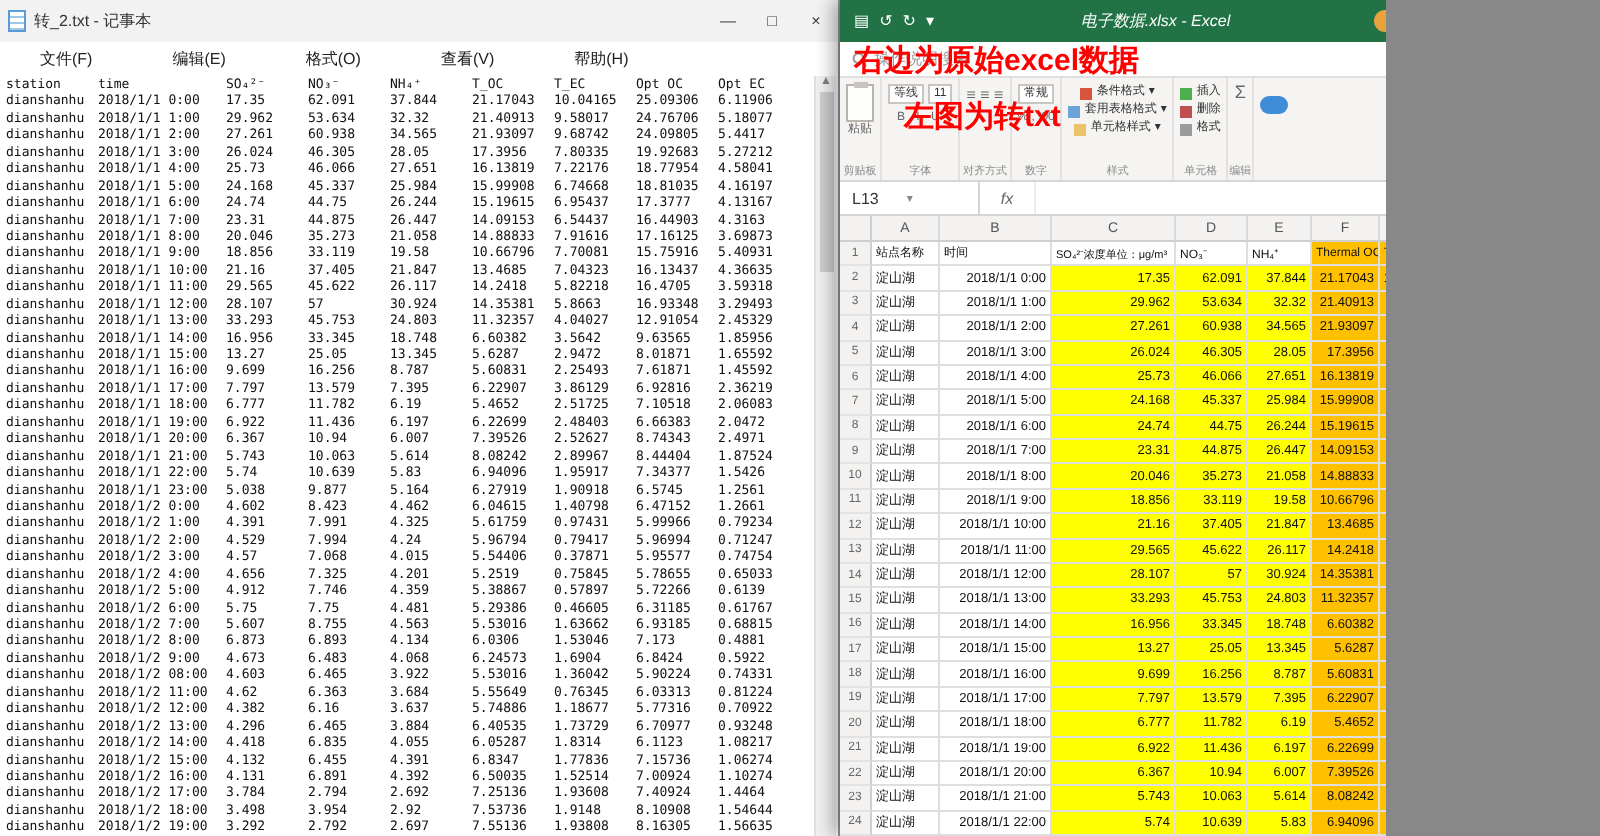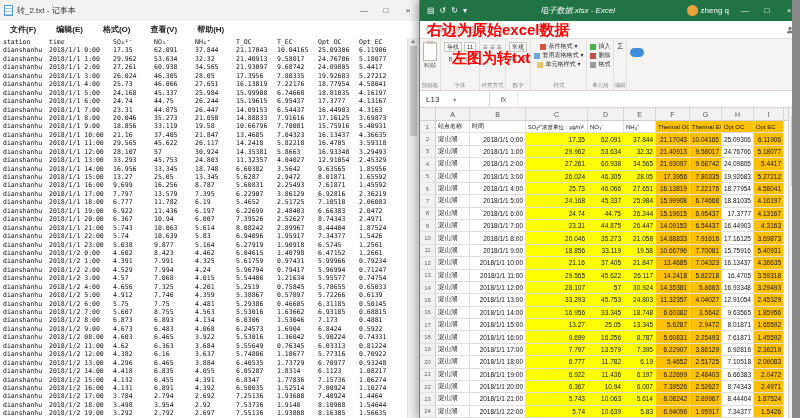--- a/index.html
+++ b/index.html
@@ -1,28 +1,28 @@
 <!DOCTYPE html>
 <html><head>
 <meta charset="utf-8">
 <style>
   * { margin:0; padding:0; box-sizing:border-box; }
   body { font-family:"Liberation Sans", sans-serif; background:#888; }
-  .screen { position:relative; width:792px; height:418px; overflow:hidden; background:#0f172a; }
+  .screen { position:relative; width:693px; height:418px; overflow:hidden; background:#0f172a; }
 
   
   .notepad { position:absolute; left:0; top:0; width:420px; height:418px; background:#fff; display:flex; flex-direction:column; border-right:1px solid #9a9a9a; }
   .np-title { height:21px; background:#f2f2f2; display:flex; align-items:center; font-size:8px; color:#333; padding-left:4px; flex:0 0 auto; }
   .np-icon { width:9px; height:11px; border:1px solid #5b9bd5; background:
       repeating-linear-gradient(#fff 0 2px, #9ec7e8 2px 3px); margin-right:4px; }
   .np-title-text { flex:1; white-space:nowrap; overflow:hidden; }
   .win-controls { display:flex; height:100%; }
   .win-btn { width:22px; display:flex; align-items:center; justify-content:center; font-size:8px; color:#444; }
   .np-menu { height:17px; display:flex; align-items:center; font-size:8px; color:#222; background:#fff; flex:0 0 auto; }
-  .np-menu span { padding:0 10px;font-weight:bold; }
+  .np-menu span { padding:0 20px; }
   .np-body { flex:1; position:relative; overflow:hidden; background:#fff;
       font-family:"DejaVu Sans Mono", monospace; font-size:6.5px; color:#111; padding-left:3px; }
   .trow { display:flex; height:8.44px; line-height:8.44px; white-space:nowrap; }
   .tc { display:inline-block; overflow:hidden; }
   .c0{width:46px;} .c1{width:64px;} .c2,.c3,.c4,.c5,.c6,.c7,.c8{width:41px;}
   .np-scroll { position:absolute; right:0; top:0; bottom:0; width:11px; background:#f0f0f0; border-left:1px solid #e0e0e0; font-size:6px; color:#808080; display:flex; flex-direction:column; align-items:center; }
   .np-thumb { width:7px; height:90px; background:#cdcdcd; margin-top:2px; }
 
   
   .excel { position:absolute; left:420px; top:0; width:380px; height:418px; background:#fff; display:flex; flex-direction:column; box-shadow:-4px 0 8px rgba(0,0,0,.3); }
@@ -410,21 +410,21 @@
           <span class="tc c7">5.96994</span>
           <span class="tc c8">0.71247</span>
         </div>
         <div class="trow">
           <span class="tc c0">dianshanhu</span>
           <span class="tc c1">2018/1/2 3:00</span>
           <span class="tc c2">4.57</span>
           <span class="tc c3">7.068</span>
           <span class="tc c4">4.015</span>
           <span class="tc c5">5.54406</span>
-          <span class="tc c6">1.21634</span>
+          <span class="tc c6">0.37871</span>
           <span class="tc c7">5.95577</span>
           <span class="tc c8">0.74754</span>
         </div>
         <div class="trow">
           <span class="tc c0">dianshanhu</span>
           <span class="tc c1">2018/1/2 4:00</span>
           <span class="tc c2">4.656</span>
           <span class="tc c3">7.325</span>
           <span class="tc c4">4.201</span>
           <span class="tc c5">5.2519</span>
@@ -445,21 +445,21 @@
         </div>
         <div class="trow">
           <span class="tc c0">dianshanhu</span>
           <span class="tc c1">2018/1/2 6:00</span>
           <span class="tc c2">5.75</span>
           <span class="tc c3">7.75</span>
           <span class="tc c4">4.481</span>
           <span class="tc c5">5.29386</span>
           <span class="tc c6">0.46605</span>
           <span class="tc c7">6.31185</span>
-          <span class="tc c8">0.50145</span>
+          <span class="tc c8">0.61767</span>
         </div>
         <div class="trow">
           <span class="tc c0">dianshanhu</span>
           <span class="tc c1">2018/1/2 7:00</span>
           <span class="tc c2">5.607</span>
           <span class="tc c3">8.755</span>
           <span class="tc c4">4.563</span>
           <span class="tc c5">5.53016</span>
           <span class="tc c6">1.63662</span>
           <span class="tc c7">6.93185</span>

